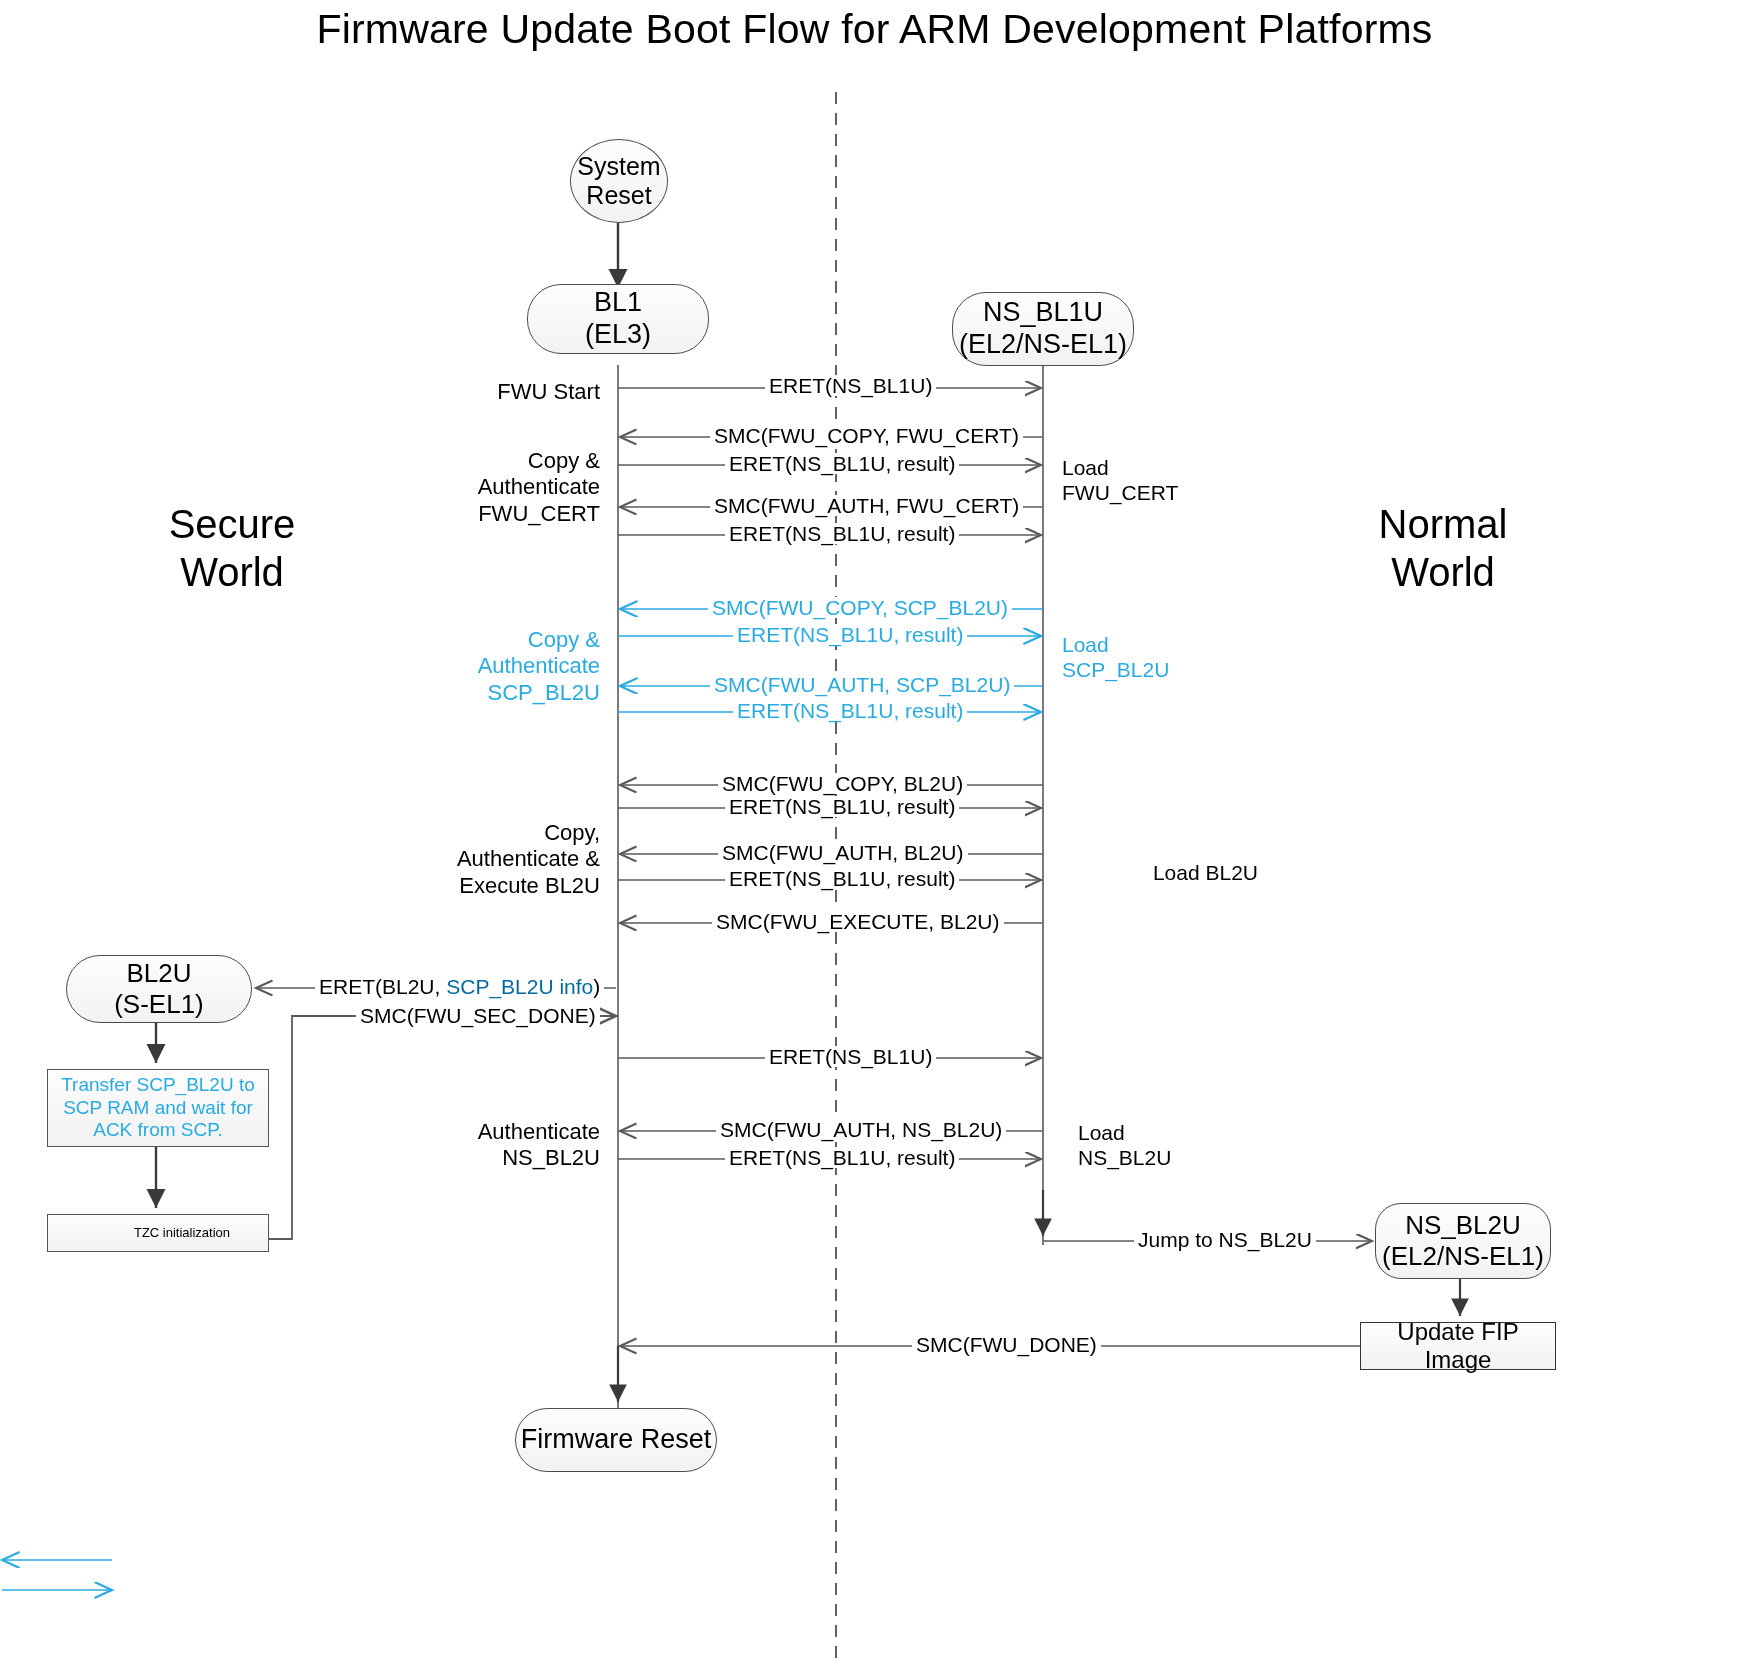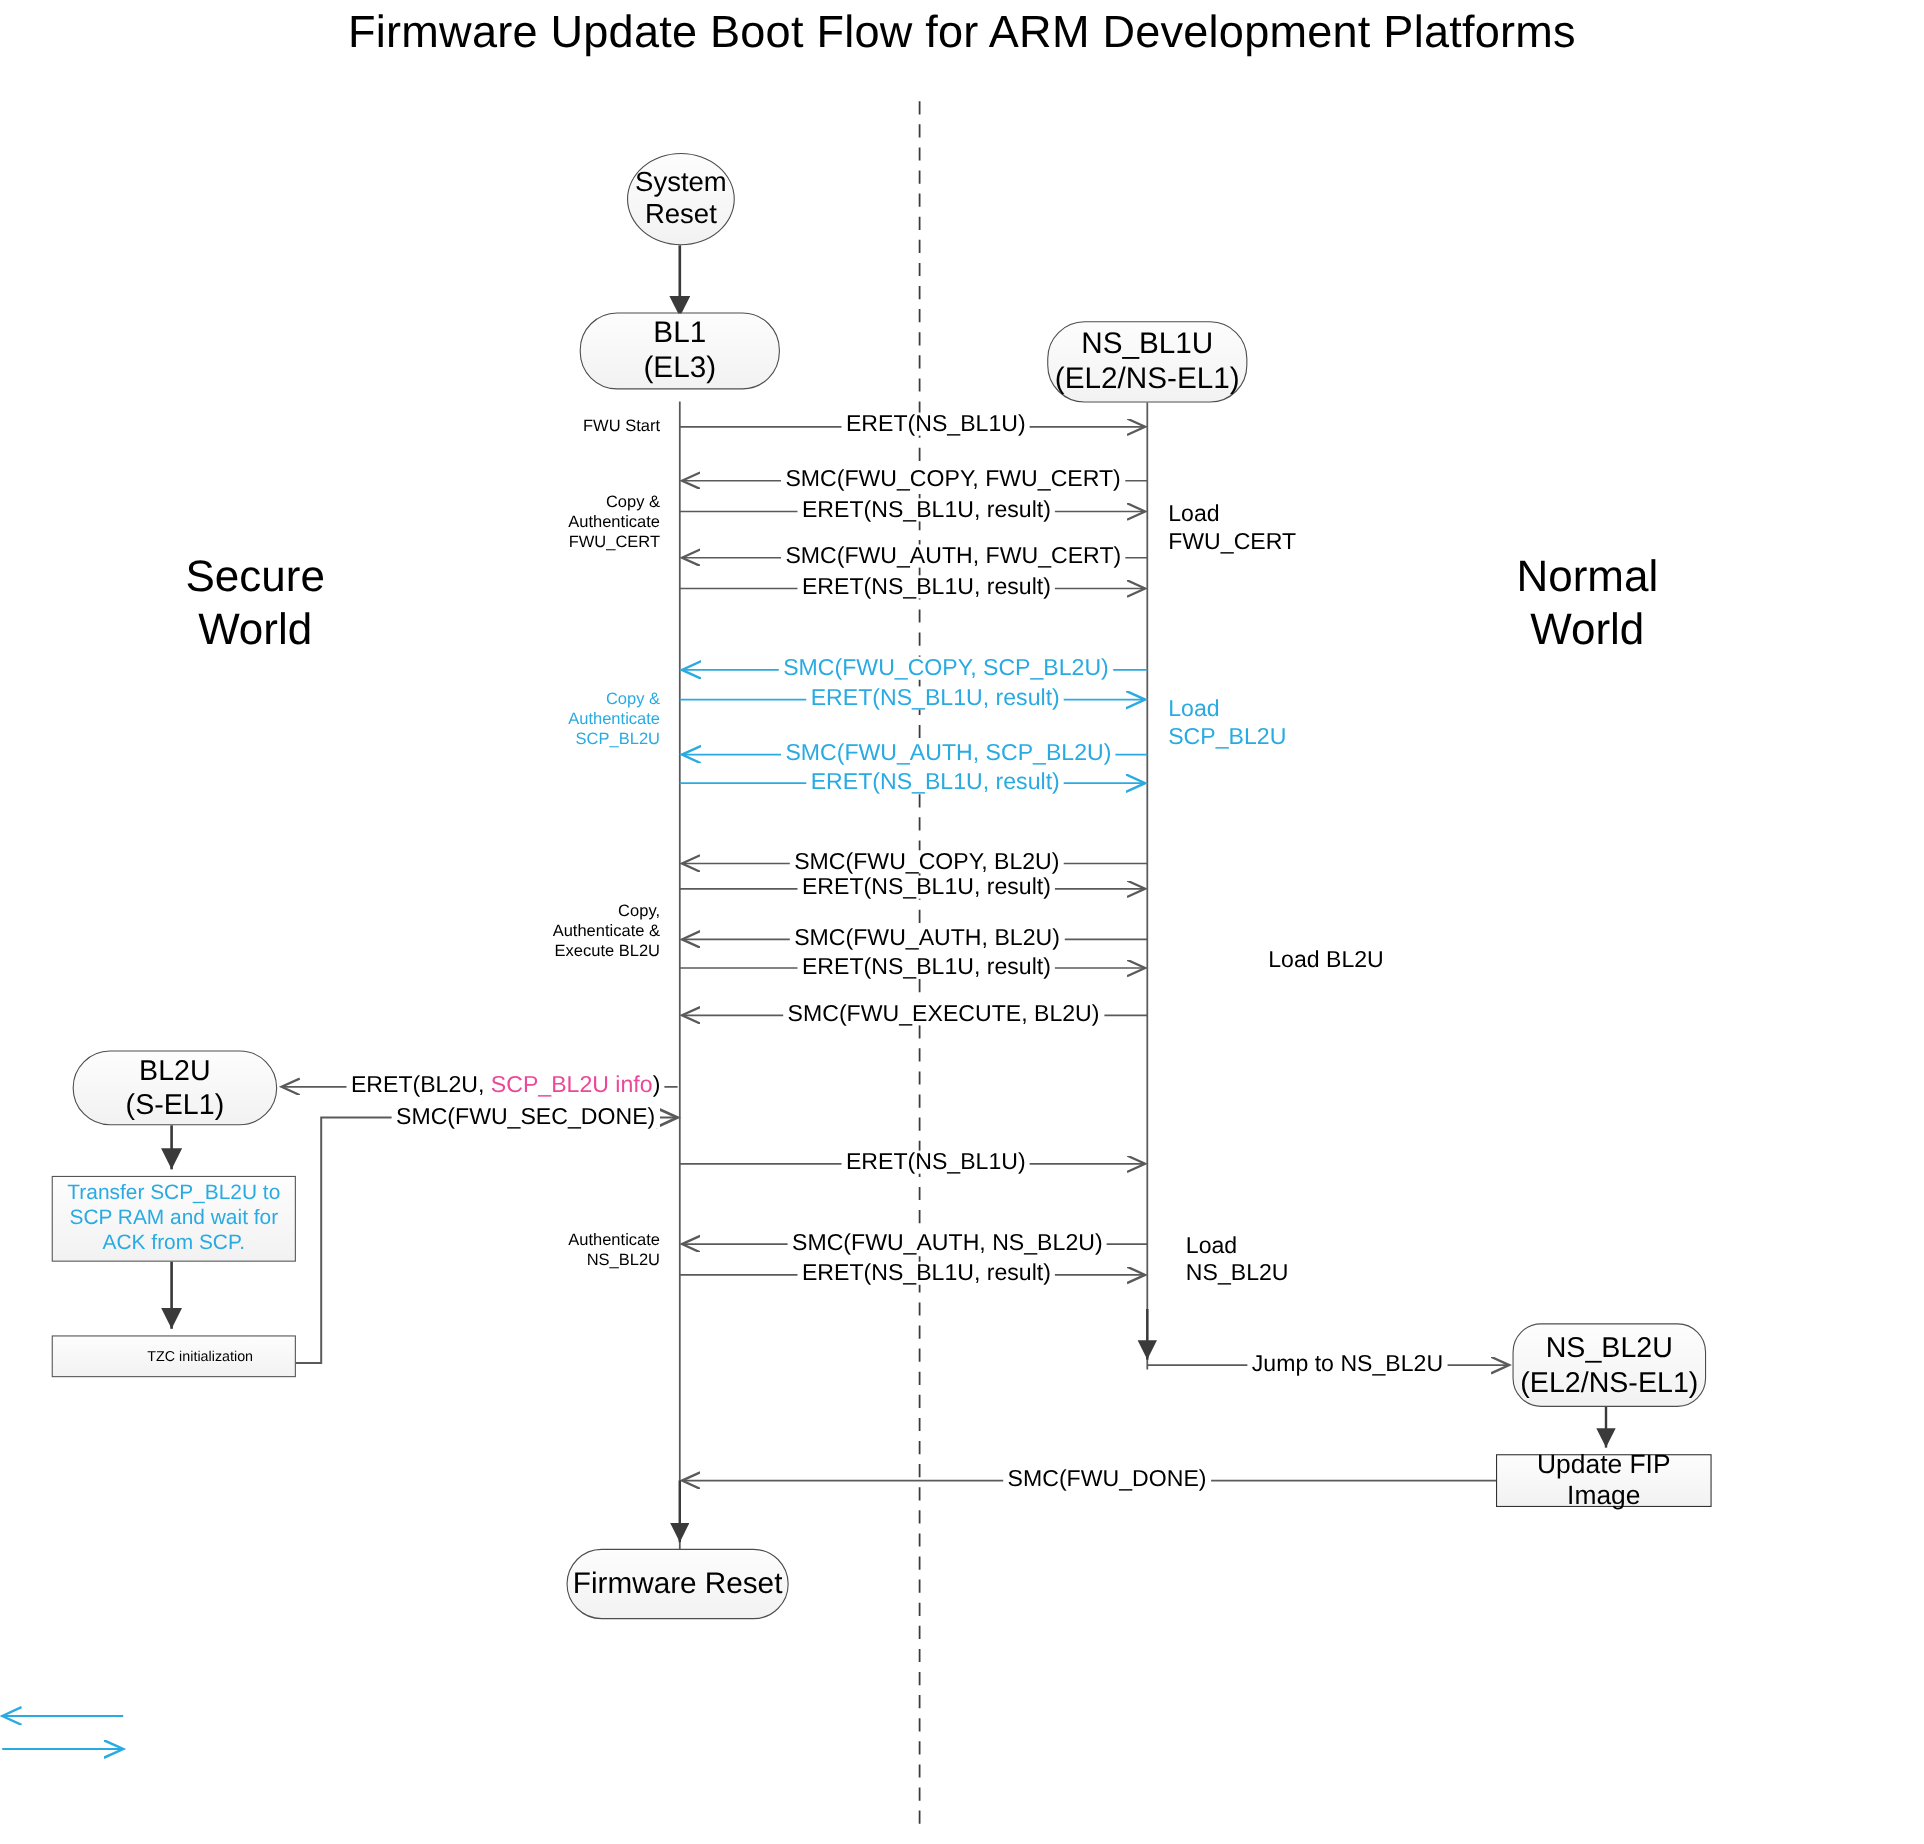--- a/index.html
+++ b/index.html
@@ -31,21 +31,21 @@
   #node-watchdog{left:515px;top:1408px;width:202px;height:64px;font-size:27px;}
 
   #box-transfer{left:47px;top:1069px;width:222px;height:78px;font-size:19px;color:#29ABE2;
                 border:1.4px solid #555;padding:2px 6px;}
   #box-tzc{left:47px;top:1214px;width:222px;height:38px;font-size:13px;border:1.4px solid #555;padding-left:48px;}
   #box-fip{left:1360px;top:1322px;width:196px;height:48px;font-size:24px;border:1.4px solid #333;}
 
   
   .ftext{position:absolute;text-align:center;line-height:1.2;white-space:pre;color:#000;}
   .ftext.cyan{color:#29ABE2;}
-  .ftext.left-lbl{font-size:15px;}
+  .ftext.left-lbl{font-size:22px;}
   .ftext.right-lbl{font-size:21px;}
   .msg{position:absolute;font-size:21px;background:#fff;padding:0 4px;white-space:nowrap;color:#000;line-height:1;}
   .msg.cyan{color:#29ABE2;}
 
   #world-secure{left:107px;top:500px;width:250px;font-size:40px;}
   #world-normal{left:1318px;top:500px;width:250px;font-size:40px;}
 
   #legend-text{left:168px;top:1372px;width:282px;font-size:19px;text-align:right;line-height:1.35;}
 </style>
 </head>
@@ -170,21 +170,21 @@
   <div class="msg cyan" style="left:733px;top:624px;">ERET(NS_BL1U, result)</div>
   <div class="msg cyan" style="left:710px;top:674px;">SMC(FWU_AUTH, SCP_BL2U)</div>
   <div class="msg cyan" style="left:733px;top:700px;">ERET(NS_BL1U, result)</div>
 
   <div class="msg" style="left:718px;top:773px;">SMC(FWU_COPY, BL2U)</div>
   <div class="msg" style="left:725px;top:796px;">ERET(NS_BL1U, result)</div>
   <div class="msg" style="left:718px;top:842px;">SMC(FWU_AUTH, BL2U)</div>
   <div class="msg" style="left:725px;top:868px;">ERET(NS_BL1U, result)</div>
   <div class="msg" style="left:712px;top:911px;">SMC(FWU_EXECUTE, BL2U)</div>
 
-  <div class="msg" style="left:315px;top:976px;"><span>ERET(BL2U, </span><span class="cyan" style="color:#ec4899;">SCP_BL2U info</span><span>)</span></div>
+  <div class="msg" style="left:315px;top:976px;"><span>ERET(BL2U, </span><span class="cyan" style="color:#0369a1;">SCP_BL2U info</span><span>)</span></div>
 
   <div class="msg" style="left:356px;top:1005px;">SMC(FWU_SEC_DONE)</div>
   <div class="msg" style="left:765px;top:1046px;">ERET(NS_BL1U)</div>
   <div class="msg" style="left:716px;top:1119px;">SMC(FWU_AUTH, NS_BL2U)</div>
   <div class="msg" style="left:725px;top:1147px;">ERET(NS_BL1U, result)</div>
   <div class="msg" style="left:1134px;top:1229px;">Jump to NS_BL2U</div>
   <div class="msg" style="left:912px;top:1334px;">SMC(FWU_DONE)</div>
 
 
 </div>

